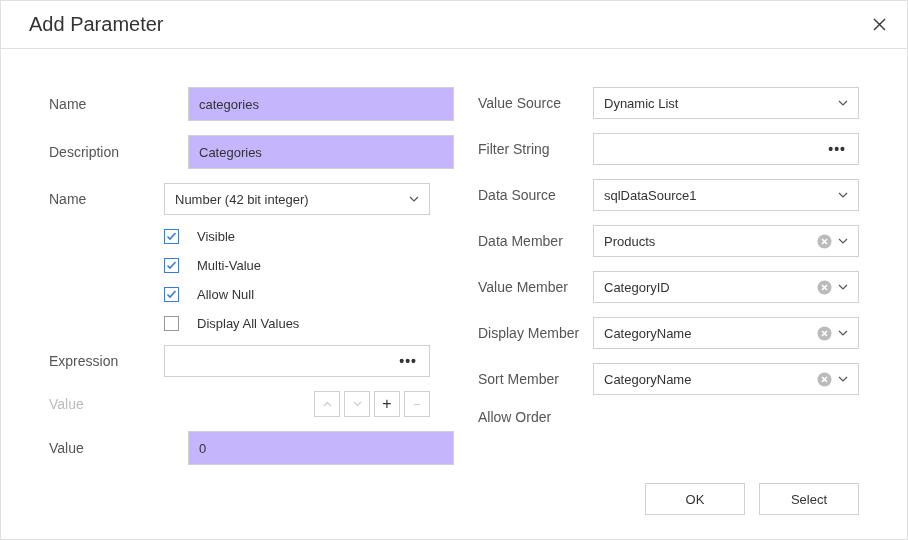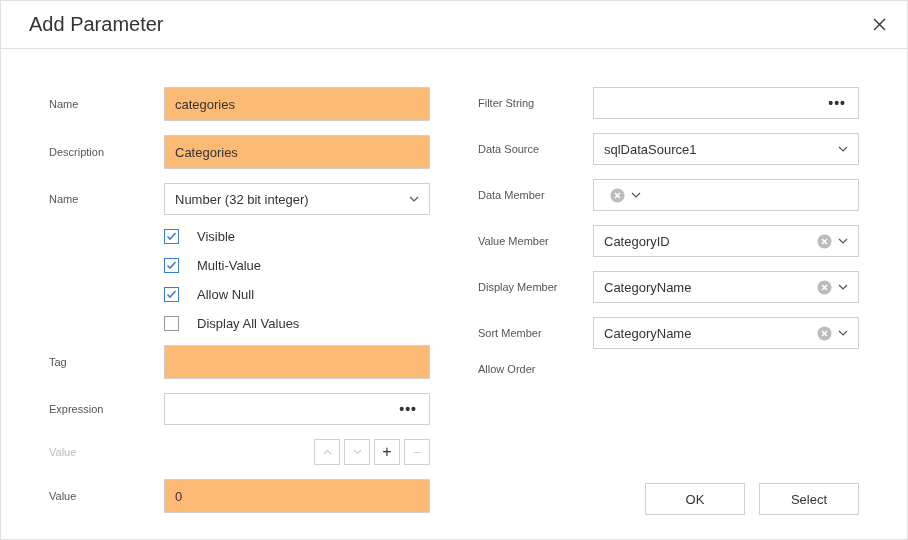--- a/index.html
+++ b/index.html
@@ -4,24 +4,24 @@
 <style>
   * { box-sizing: border-box; }
   html, body { margin: 0; padding: 0; font-family: "Segoe UI", Arial, sans-serif; font-size: 13px; color: #333; background: #fff; }
   .dialog { width: 908px; height: 540px; position: relative; border: 1px solid #e0e0e0; }
   .titlebar { display: flex; align-items: center; justify-content: space-between; padding: 0 18px 0 28px; height: 48px; border-bottom: 1px solid #e0e0e0; }
   .titlebar .title { font-size: 20px; font-weight: 400; color: #333; }
   .close-btn { width: 20px; height: 20px; display: flex; align-items: center; justify-content: center; cursor: pointer; color: #333; }
   .body { display: flex; padding: 38px 48px 0 48px; gap: 48px; }
   .col { flex: 1; display: flex; flex-direction: column; gap: 14px; }
   .row { display: flex; align-items: center; }
-  .row .lbl { width: 115px; font-size: 11px; color: #555; }
+  .row .lbl { width: 115px; font-size: 14px; color: #555; }
   .row .lbl.disabled { color: #bbb; }
   .ctl { flex: 1; }
-  .text-input { width: 100%; height: 32px; border: 1px solid #d0d0d0; padding: 16px 10px; font-size: 13px; color: #333; background: #fdba74; outline: none; }
+  .text-input { width: 100%; height: 32px; border: 1px solid #d0d0d0; padding: 16px 10px; font-size: 13px; color: #333; background: #c4b5fd; outline: none; margin-left: 24px; }
   .select-box { position: relative; width: 100%; height: 32px; border: 1px solid #d0d0d0; background: #fff; display: flex; align-items: center; padding: 0 10px; cursor: pointer; }
   .select-box .val { flex: 1; font-size: 13px; color: #333; }
   .select-box .caret { margin-left: 6px; color: #555; }
   .select-box .clear { margin-left: 6px; color: #999; display: flex; align-items: center; }
   .ellipsis-box { position: relative; width: 100%; height: 32px; border: 1px solid #d0d0d0; background: #fff; display: flex; align-items: center; padding: 0 10px; }
   .ellipsis-box .val { flex: 1; font-size: 13px; color: #333; }
   .ellipsis-btn { font-weight: bold; color: #333; letter-spacing: 1px; padding: 0 2px; cursor: pointer; font-size: 14px; }
   .checks { margin-left: 115px; display: flex; flex-direction: column; gap: 14px; }
   .check { display: flex; align-items: center; gap: 18px; cursor: pointer; }
   .check-box { width: 15px; height: 15px; border: 1px solid #999; display: flex; align-items: center; justify-content: center; }
@@ -62,21 +62,21 @@
 
       <div class="row">
         <div class="lbl">Description</div>
         <div class="ctl"><input class="text-input" value="Categories" style=""></div>
       </div>
 
       <div class="row">
         <div class="lbl">Name</div>
         <div class="ctl">
           <div class="select-box">
-            <span class="val">Number (32 bit integer)</span>
+            <span class="val">Number (42 bit integer)</span>
             <span class="caret">
               <svg width="10" height="6" viewBox="0 0 10 6">
                   <path d="M1 1 L5 5 L9 1" stroke="#555" stroke-width="1.2" fill="none"></path>
                 </svg>
             </span>
           </div>
         </div>
       </div>
 
       <div class="checks">
@@ -103,24 +103,20 @@
               </svg>
             </div>
           <span class="cl">Allow Null</span>
         </div>
         <div class="check">
           <div class="check-box"></div>
           <span class="cl">Display All Values</span>
         </div>
       </div>
 
-      <div class="row">
-        <div class="lbl">Tag</div>
-        <div class="ctl"><input class="text-input" value="" style=""></div>
-      </div>
 
       <div class="row">
         <div class="lbl">Expression</div>
         <div class="ctl">
           <div class="ellipsis-box">
             <span class="val"></span>
             <span class="ellipsis-btn">•••</span>
           </div>
         </div>
       </div>
@@ -151,20 +147,33 @@
 
       <div class="row">
         <div class="lbl">Value</div>
         <div class="ctl"><input class="text-input" value="0" style=""></div>
       </div>
 
     </div>
 
     <div class="col">
 
+      <div class="row">
+        <div class="lbl">Value Source</div>
+        <div class="ctl">
+          <div class="select-box">
+            <span class="val">Dynamic List</span>
+            <span class="caret">
+                <svg width="10" height="6" viewBox="0 0 10 6">
+                  <path d="M1 1 L5 5 L9 1" stroke="#555" stroke-width="1.2" fill="none"></path>
+                </svg>
+              </span>
+          </div>
+        </div>
+      </div>
 
       <div class="row">
         <div class="lbl">Filter String</div>
         <div class="ctl">
           <div class="ellipsis-box">
             <span class="val"></span>
             <span class="ellipsis-btn">•••</span>
           </div>
         </div>
       </div>
@@ -180,20 +189,21 @@
                 </svg>
               </span>
           </div>
         </div>
       </div>
 
       <div class="row">
         <div class="lbl">Data Member</div>
         <div class="ctl">
           <div class="select-box">
+            <span class="val">Products</span>
             <span class="clear">
                 <svg width="15" height="15" viewBox="0 0 15 15">
                   <circle cx="7.5" cy="7.5" r="7" fill="#bbb"></circle>
                   <path d="M5 5 L10 10 M10 5 L5 10" stroke="#fff" stroke-width="1.6"></path>
                 </svg>
               </span>
             <span class="caret">
                 <svg width="10" height="6" viewBox="0 0 10 6">
                   <path d="M1 1 L5 5 L9 1" stroke="#555" stroke-width="1.2" fill="none"></path>
                 </svg>

